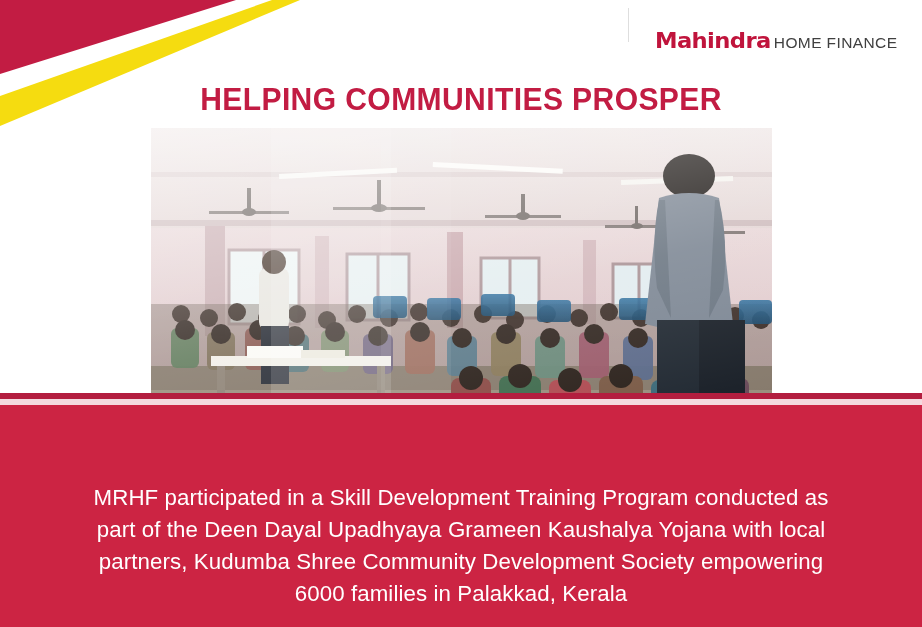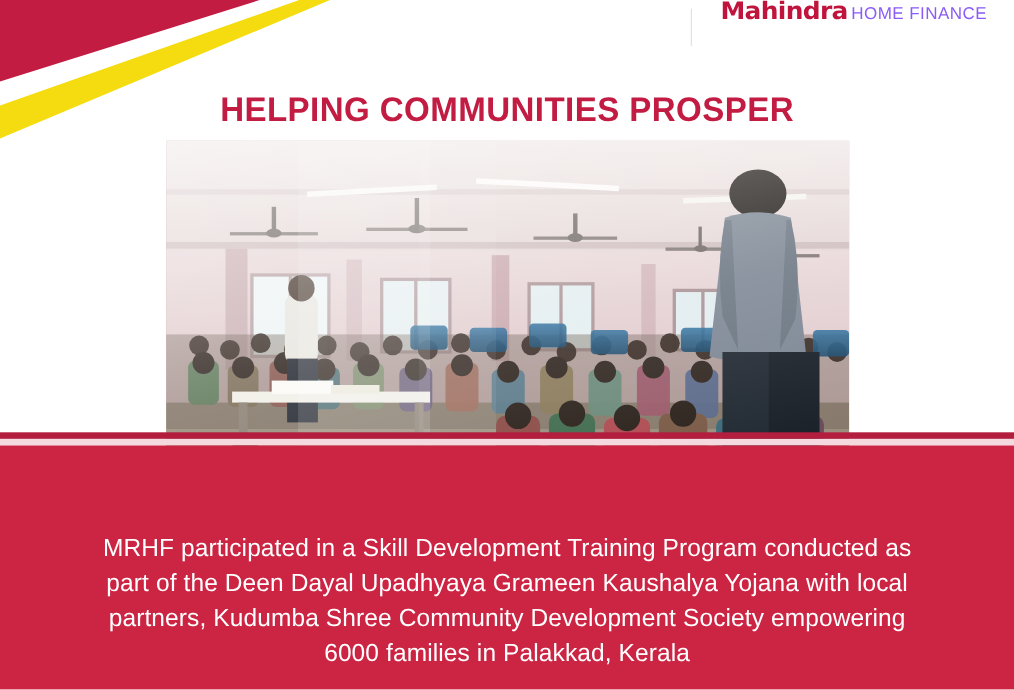--- a/index.html
+++ b/index.html
@@ -24,21 +24,21 @@
     width:300px; height:135px;
     pointer-events:none;
   }
   .corner-wrap svg { display:block; }
 
   
   .header {
     position:absolute;
     top:0; right:0;
     width:300px; height:52px;
-    display:flex; align-items:flex-start; justify-content:center;
+    display:flex; align-items:flex-end; justify-content:center;
   }
   .logo-divider {
     position:absolute;
     left:6px; top:8px;
     width:1px; height:34px;
     background:#dedede;
   }
   .logo {
     display:flex; align-items:baseline;
     gap:7px;
@@ -52,21 +52,21 @@
     color:#C0143C;
     line-height:1;
     transform:scaleX(1.03);
     transform-origin:left center;
   }
   .logo-sub {
     font-family:"Liberation Sans", sans-serif;
     font-weight:normal;
     font-size:15.5px;
     letter-spacing:0.4px;
-    color:#8b5cf6;
+    color:#404040;
     line-height:1;
   }
 
   
   .title {
     position:absolute;
     top:82px; left:0; width:922px;
     text-align:center;
     font-family:"Liberation Sans", sans-serif;
     font-weight:bold;

